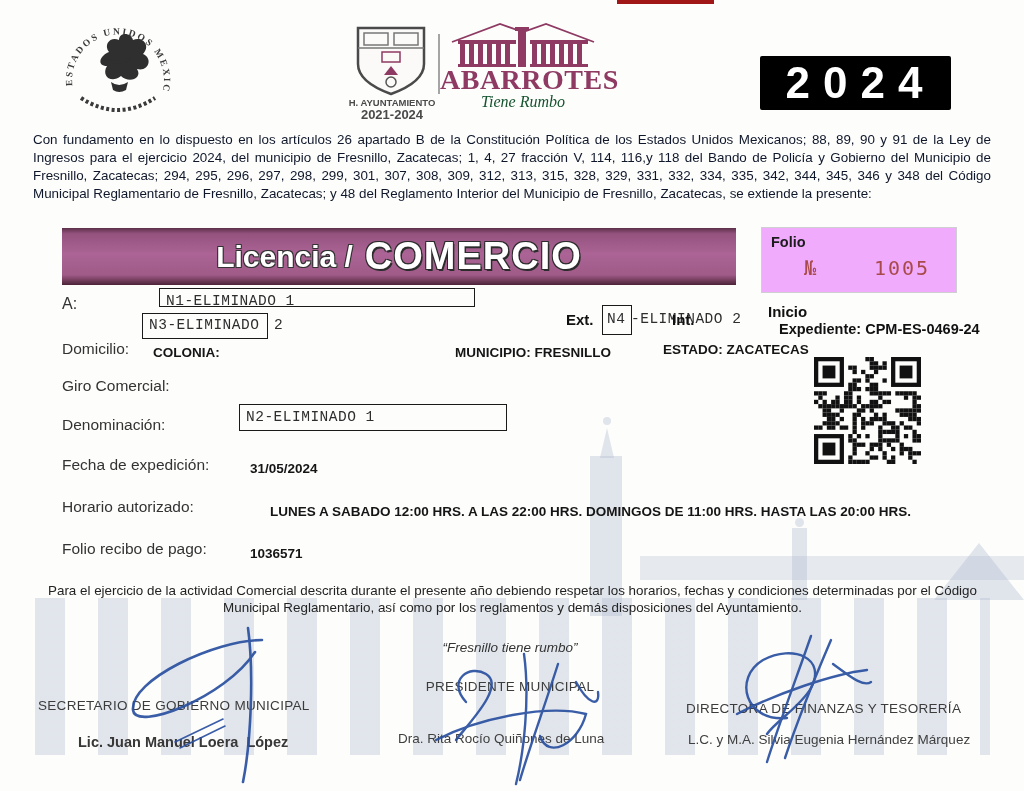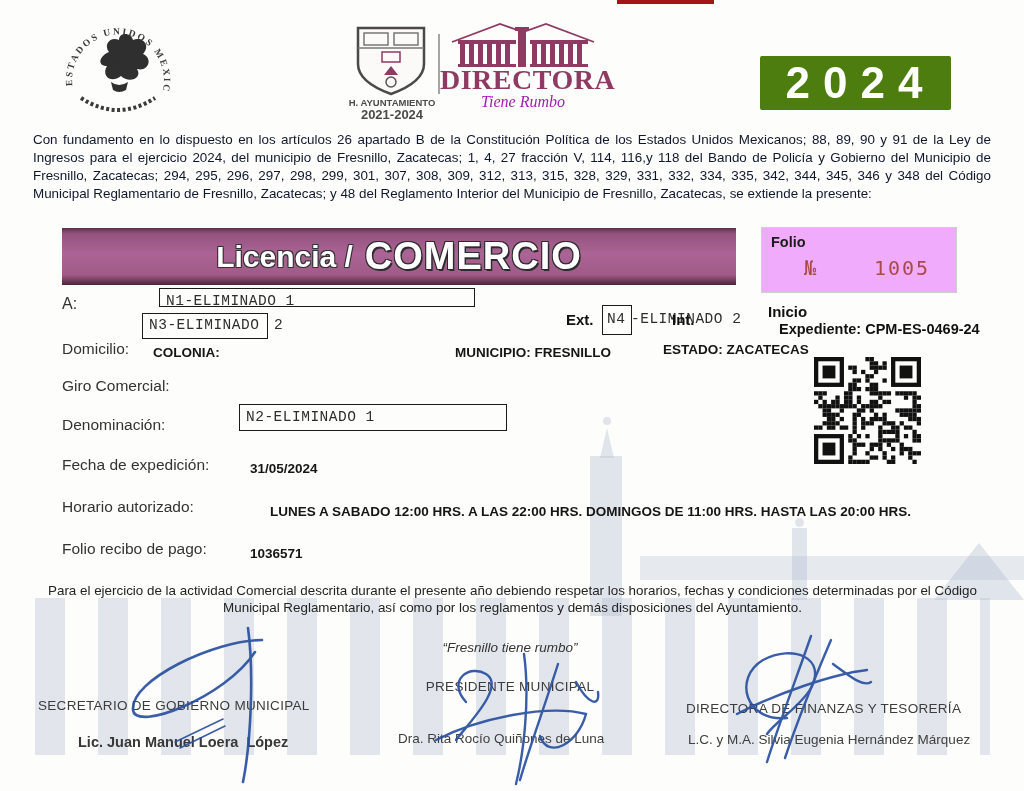--- a/index.html
+++ b/index.html
@@ -5,25 +5,25 @@
   html,body{margin:0;padding:0;background:#e9e9e9;}
   .page{position:relative;width:1024px;height:791px;margin:0 auto;background:#fdfdfc;
         font-family:"Liberation Sans",sans-serif;color:#222;overflow:hidden;}
   .abs{position:absolute;}
   
   .wm{position:absolute;background:rgba(183,194,211,.42);pointer-events:none;}
   .wm-cols{background:repeating-linear-gradient(90deg, rgba(183,194,211,.40) 0 30px, transparent 30px 63px);}
   .wm-tri{clip-path:polygon(50% 0,100% 100%,0 100%);}
   .wm-ball{border-radius:50%;}
   
-  .year-badge{background:#4d7c0f;color:#fff;font-weight:800;font-size:44px;
+  .year-badge{background:#000000;color:#fff;font-weight:800;font-size:44px;
       letter-spacing:13px;text-align:center;line-height:54px;text-indent:10px;border-radius:2px;}
   .fres-word{font-family:"Liberation Serif",serif;font-weight:bold;font-size:28px;color:#8e3a62;
       letter-spacing:.5px;text-align:center;}
-  .fres-tag{font-family:"Liberation Serif",serif;font-style:italic;font-size:16px;color:#a21caf;text-align:center;}
+  .fres-tag{font-family:"Liberation Serif",serif;font-style:italic;font-size:16px;color:#14532d;text-align:center;}
   .ayto{font-weight:bold;color:#4a4a4a;text-align:center;}
   .redline{background:#a11616;}
   .divider{background:#a5a5a5;}
   
   .legal{font-size:13.4px;line-height:18px;text-align:justify;color:#0f172a;}
   .banner{background:linear-gradient(180deg,#5c3049 0%,#94527e 10%,#ab6495 45%,#a05b88 82%,#4d2337 100%);
       display:flex;align-items:center;justify-content:center;}
   .banner .t1{color:#fff;font-weight:bold;font-size:30px;text-shadow:1px 1px 0 #333,-1px 1px 0 #333,1px -1px 0 #333,-1px -1px 0 #333;}
   .banner .t2{color:#fff;font-weight:800;font-size:38px;letter-spacing:1px;
       text-shadow:1.5px 1.5px 0 #2c2c2c,-1px 1px 0 #2c2c2c,1px -1px 0 #2c2c2c,-1px -1px 0 #2c2c2c;margin-left:12px;}
@@ -102,21 +102,21 @@
       <rect x="80" y="20" width="58" height="4"></rect>
       <rect x="82" y="24" width="5" height="20"></rect>
         <rect x="91" y="24" width="5" height="20"></rect>
       <rect x="100" y="24" width="5" height="20"></rect>
         <rect x="109" y="24" width="5" height="20"></rect>
       <rect x="118" y="24" width="5" height="20"></rect>
         <rect x="127" y="24" width="5" height="20"></rect>
       <rect x="80" y="44" width="58" height="3"></rect>
     </g>
   </svg>
-  <div class="abs fres-word" style="left:440px;top:64px;width:166px;">DIRECTORA</div>
+  <div class="abs fres-word" style="left:440px;top:64px;width:166px;">ABARROTES</div>
   <div class="abs fres-tag" style="left:440px;top:93px;width:166px;">Tiene Rumbo</div>
 
   <div class="abs year-badge" style="left:760px;top:56px;width:191px;height:54px;">2024</div>
 
   <div class="abs legal" style="left:33px;top:131px;width:958px;">Con fundamento en lo dispuesto en los artículos 26 apartado B de la Constitución Política de los Estados Unidos Mexicanos; 88, 89, 90 y 91 de la Ley de Ingresos para el ejercicio 2024, del municipio de Fresnillo, Zacatecas; 1, 4, 27 fracción V, 114, 116,y 118 del Bando de Policía y Gobierno del Municipio de Fresnillo, Zacatecas; 294, 295, 296, 297, 298, 299, 301, 307, 308, 309, 312, 313, 315, 328, 329, 331, 332, 334, 335, 342, 344, 345, 346 y 348 del Código Municipal Reglamentario de Fresnillo, Zacatecas; y 48 del Reglamento Interior del Municipio de Fresnillo, Zacatecas, se extiende la presente:</div>
 
   <div class="abs banner" style="left:62px;top:228px;width:674px;height:57px;">
     <span class="t1">Licencia /</span>
     <span class="t2">COMERCIO</span>
   </div>

